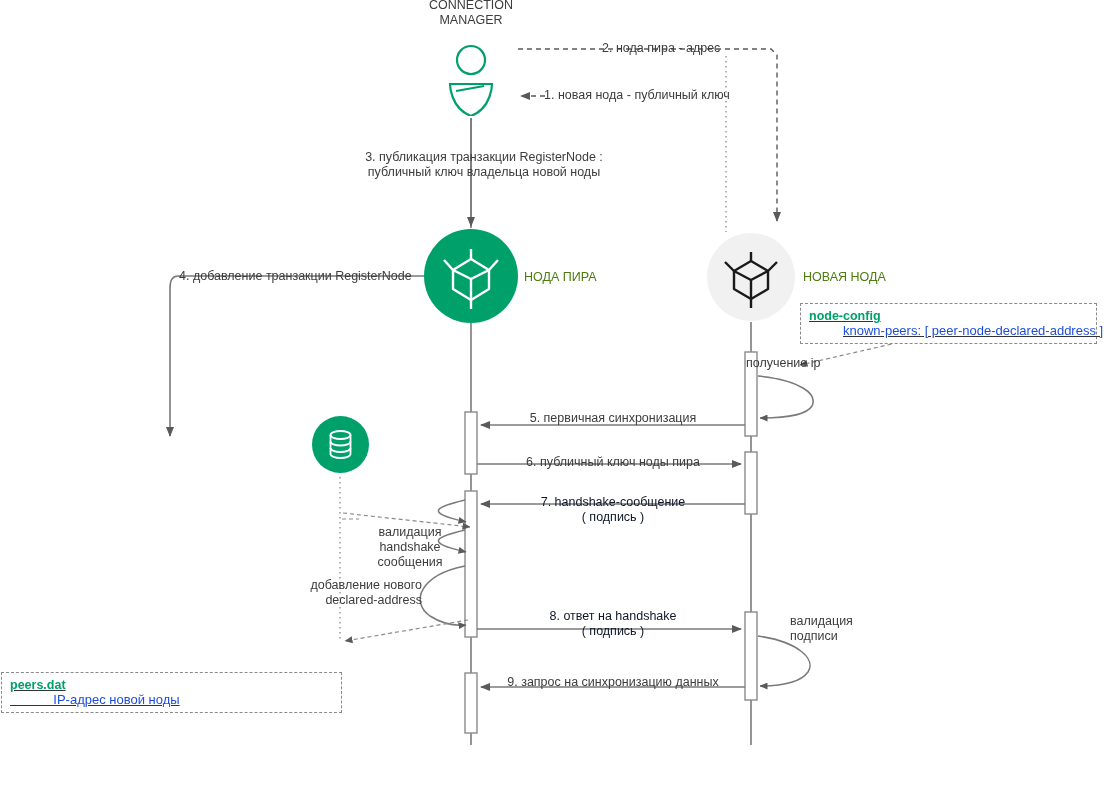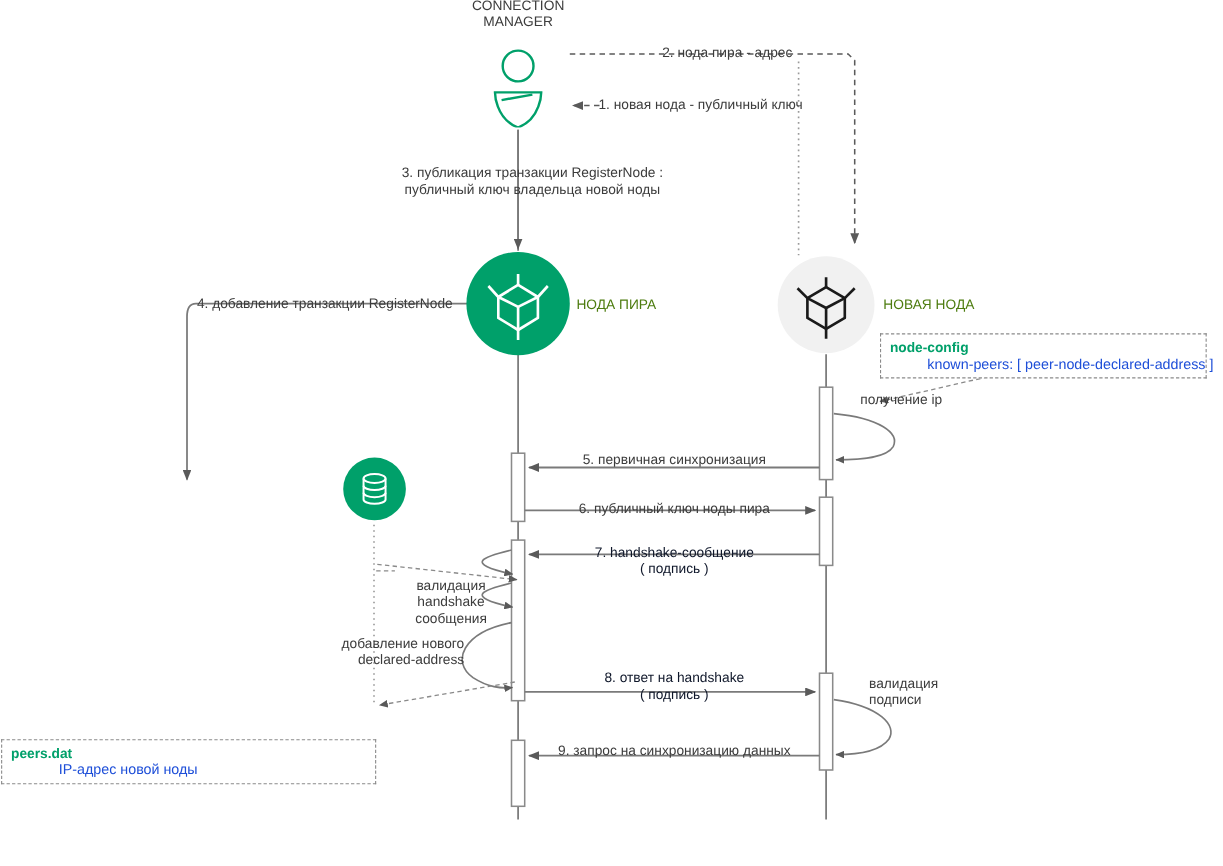--- a/index.html
+++ b/index.html
@@ -56,20 +56,21 @@
     color: #0f172a;
     white-space: pre;
     text-align: center;
   }
   
   .note {
     position: absolute;
     border: 1px dashed #8a8a8a;
     background: #ffffff;
     box-sizing: border-box;
+    text-decoration: underline;
   }
   .note-title {
     font-size: 12.5px;
     font-weight: bold;
     color: #00a06a;
     white-space: pre;
   }
   .note-body {
     font-size: 13px;
     line-height: 15.5px;
@@ -259,21 +260,21 @@
   <div class="lbl center" style="left:486px; top:455px; width:254px;">6. публичный ключ ноды пира</div>
 
   <div class="msgbox" style="left:486px; top:495px; width:254px;">7. handshake-сообщение
 ( подпись )</div>
 
   <div class="msgbox" style="left:486px; top:609px; width:254px;">8. ответ на handshake
 ( подпись )</div>
 
   <div class="lbl center" style="left:486px; top:655px; width:254px;margin-top:20px;">9. запрос на синхронизацию данных</div>
 
-  <div class="lbl" style="left:782px; top:356px;text-align:right;">получение ip</div>
+  <div class="lbl" style="left:746px; top:356px;text-align:right;">получение ip</div>
 
   <div class="lbl center" style="left:358px; top:525px; width:104px;">валидация
 handshake
 сообщения</div>
 
   <div class="lbl right" style="left:290px; top:578px; width:132px;">добавление нового
 declared-address</div>
 
   <div class="lbl" style="left:790px; top:614px;">валидация
 подписи</div>

